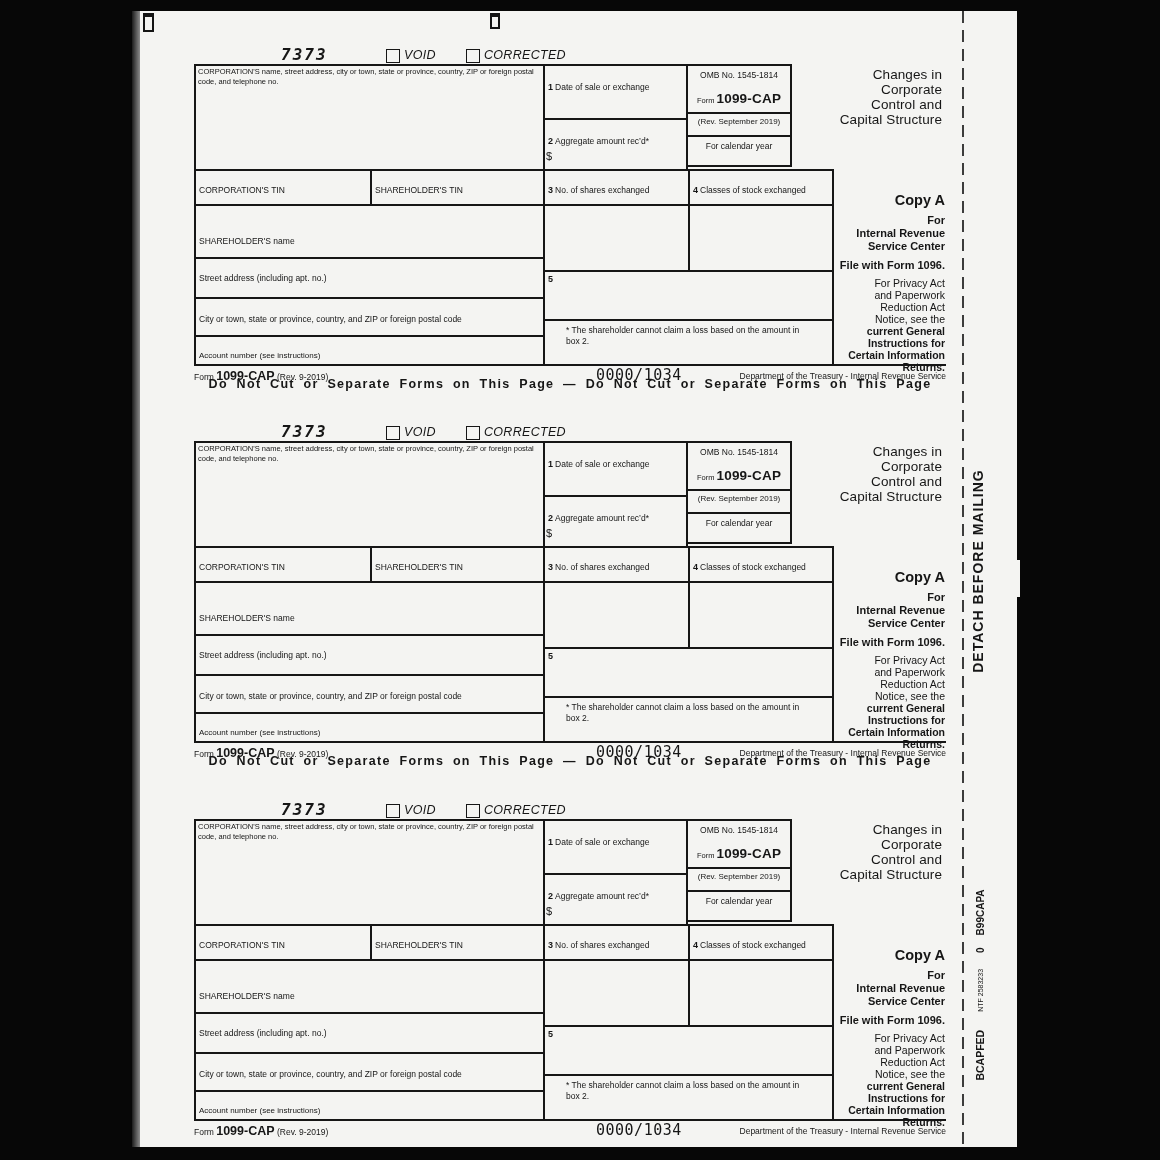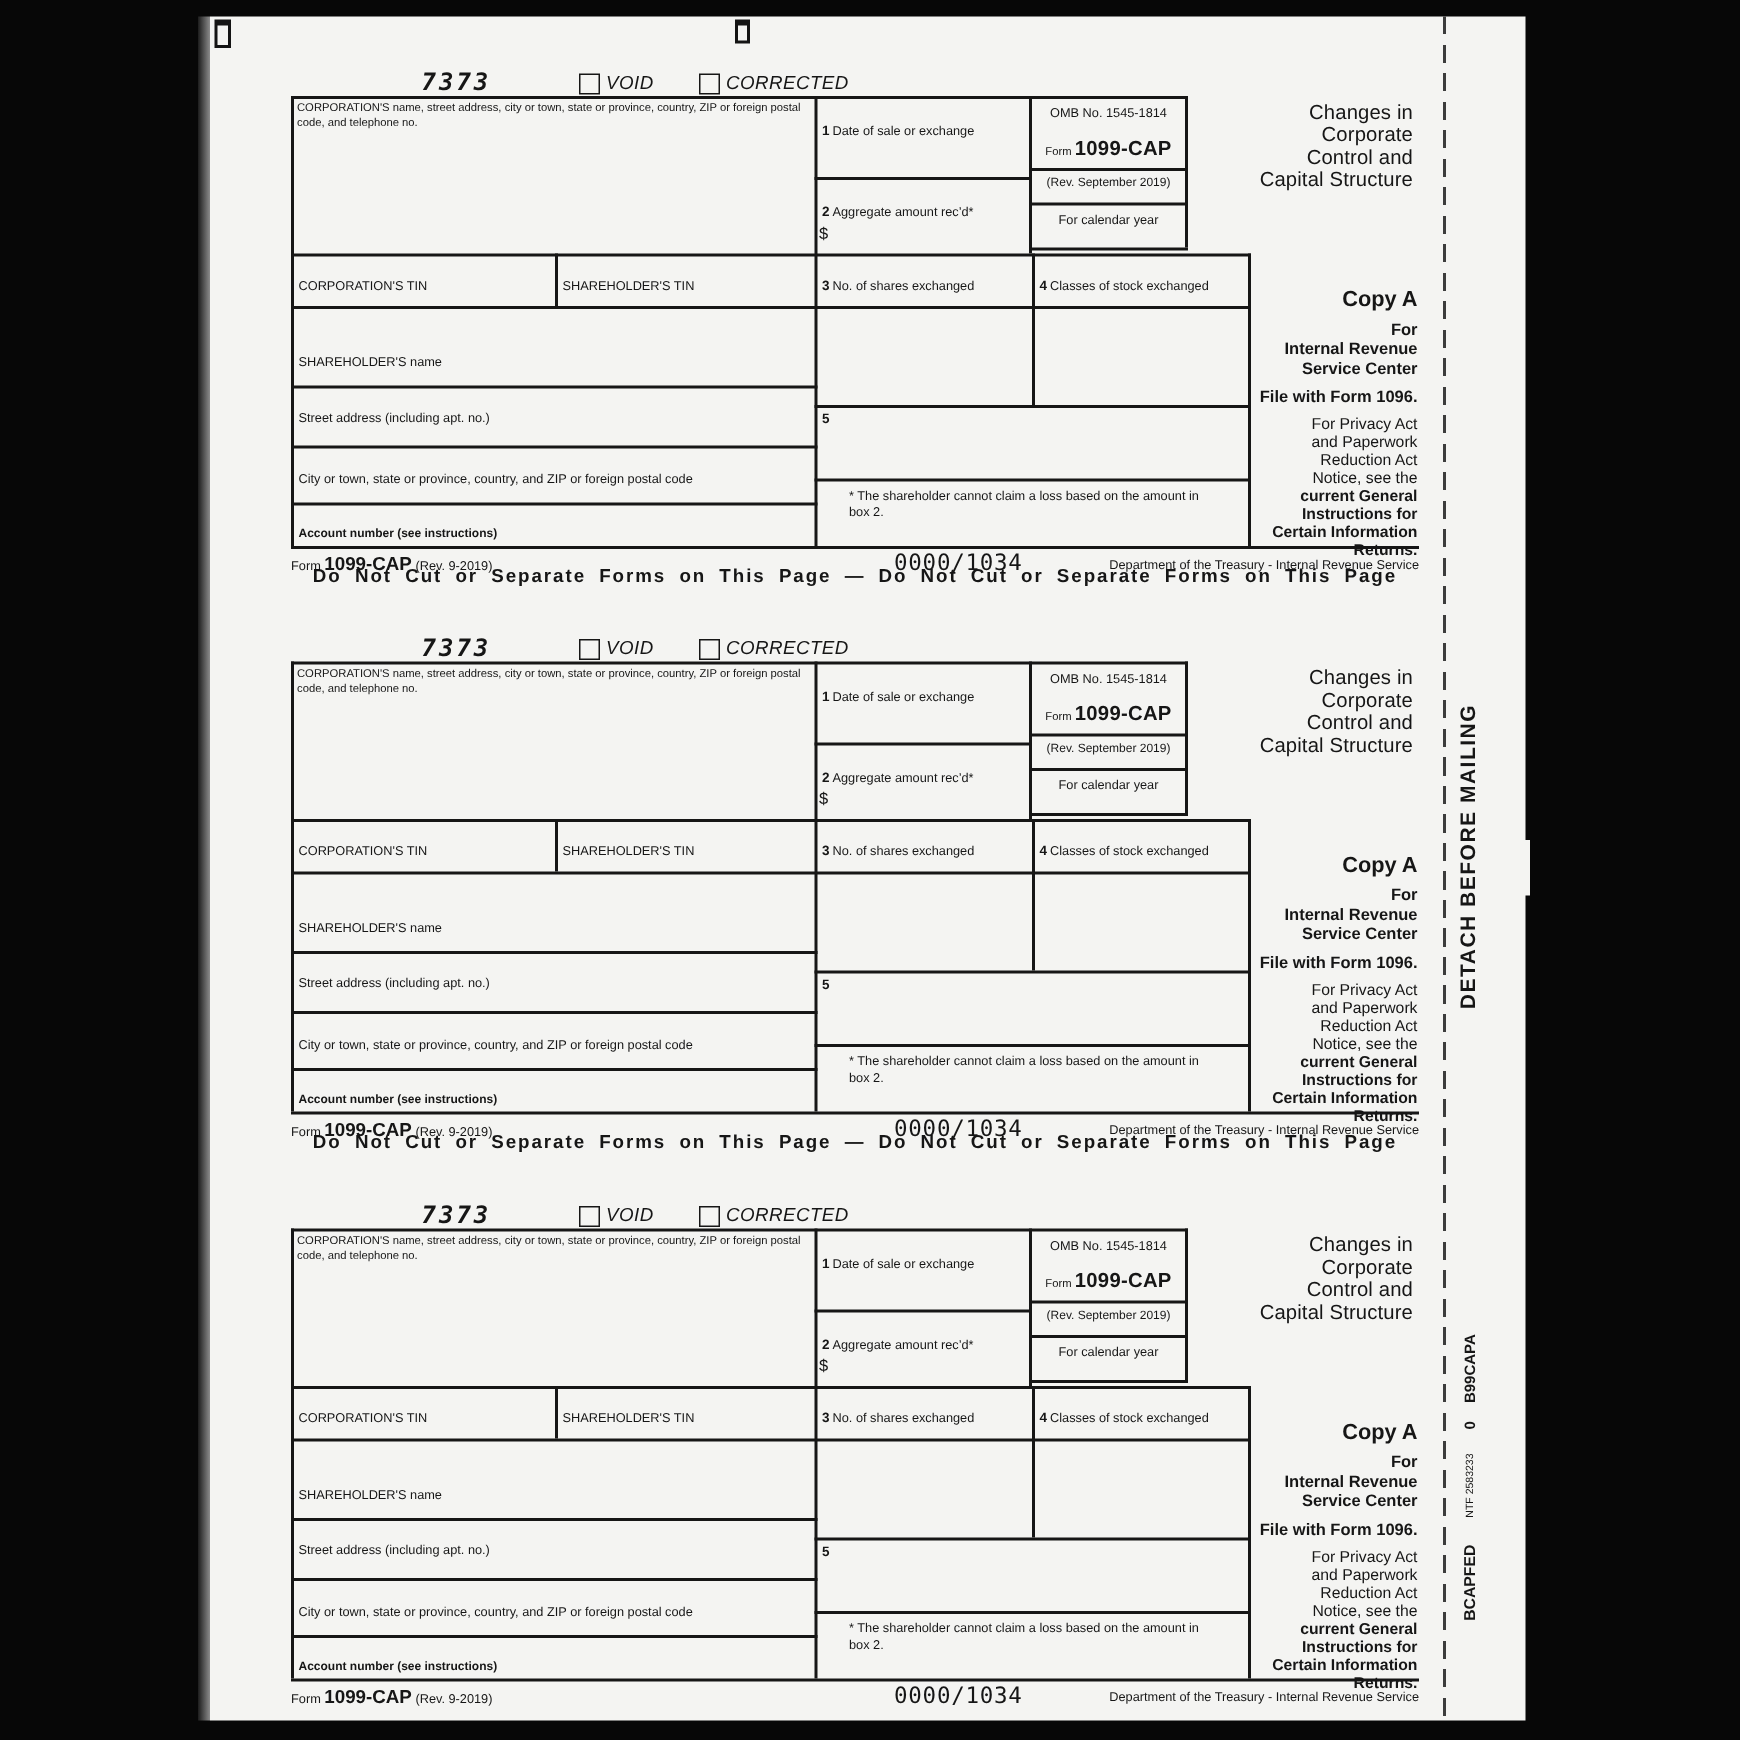--- a/index.html
+++ b/index.html
@@ -58,21 +58,21 @@
     font-weight:normal; font-size:13.5px; line-height:15px; letter-spacing:0.1px;
   }
   .corp-tin  { left:5px;  top:109px; }
   .sh-tin    { left:181px; top:109px; }
   .box3-label{ left:354px; top:109px; }
   .box4-label{ left:499px; top:109px; }
   .sh-name   { left:5px; top:160px; }
   .street    { left:5px; top:197px; }
   .city      { left:5px; top:238px; }
   .box5-num  { position:absolute; left:354px; top:210px; font-weight:bold; font-size:9px; }
-  .account   { left:5px; top:275px; font-size:8px;font-weight:bold; }
+  .account   { left:5px; top:275px; font-size:8px; }
   .footnote  { position:absolute; left:372px; top:261px; width:246px; font-size:8.5px; line-height:1.35; }
 
   .copya { position:absolute; left:642px; top:108px; width:109px; text-align:right;margin-top:20px; }
   .copya-title { font-size:14.5px; font-weight:bold; margin-bottom:6px; }
   .b11 { font-size:11px; font-weight:bold; line-height:13px; }
   .file1096 { margin-top:6px; margin-bottom:5px; }
   .r10 { font-size:10.5px; line-height:12px; }
   .b10 { font-size:10.5px; font-weight:bold; line-height:12px; }
 
   .form-footer { position:absolute; left:0; top:318px; width:752px; height:20px; }

